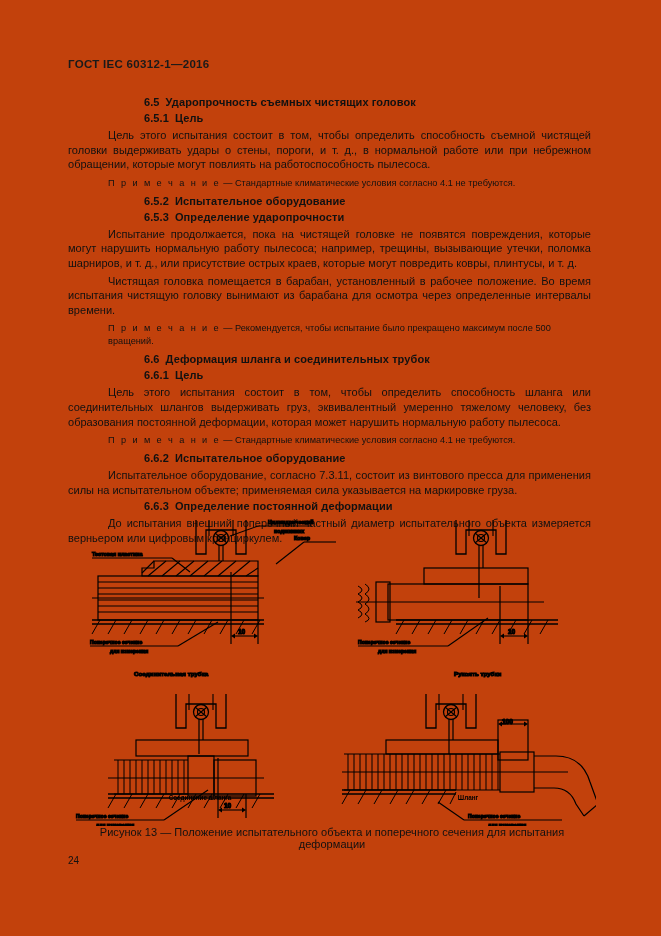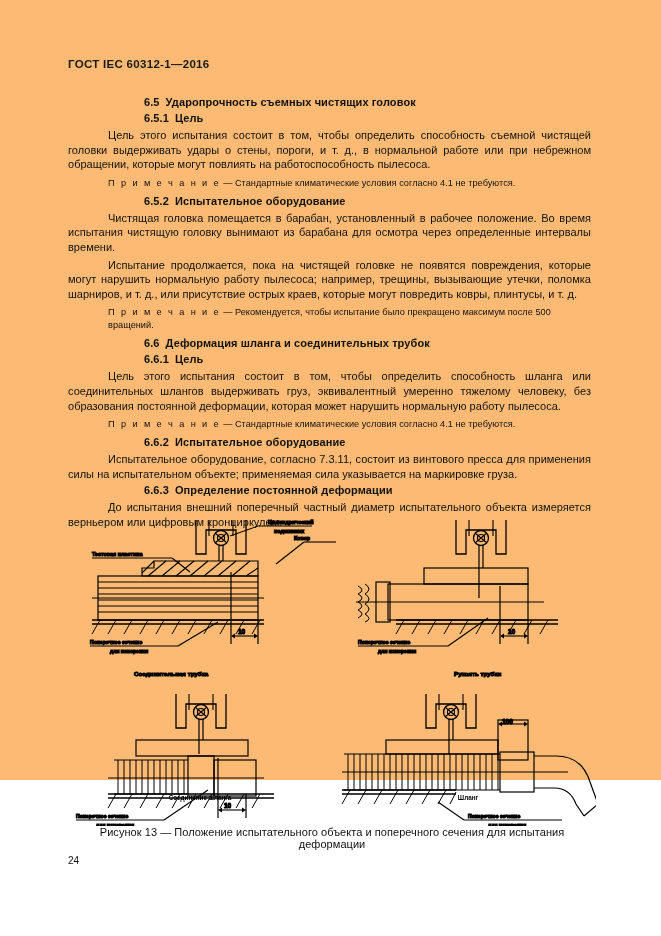--- a/index.html
+++ b/index.html
@@ -16,22 +16,22 @@
     height: 936px;
     background: #ffffff;
     margin: 0 auto;
     overflow: hidden;
     box-sizing: border-box;
   }
   .sheet {
     position: absolute;
     left: 0; top: 0;
     width: 661px;
-    height: 780px;
-    background: #fdba74;
+    height: 936px;
+    background: #c2410c;
   }
   .content {
     position: absolute;
     left: 68px;
     top: 58px;
     width: 528px;
   }
   .doc-header {
     font-size: 11.5px;
     font-weight: bold;
@@ -142,23 +142,26 @@
       <p class="note">
         <span class="lbl">П р и м е ч а н и е</span>
         <span>— Стандартные климатические условия согласно 4.1 не требуются.</span>
       </p>
 
       <div class="h-sec">
         <span class="num">6.5.2</span><span>Испытательное оборудование</span>
       </div>
 
 
-
+      <div class="h-sec">
+        <span class="num">6.5.3</span><span>Определение ударопрочности</span>
+      </div>
+
+      <p class="para">Испытание продолжается, пока на чистящей головке не появятся повреждения, которые могут нарушить нормальную работу пылесоса; например, трещины, вызывающие утечки, поломка шарниров, и т. д., или присутствие острых краев, которые могут повредить ковры, плинтусы, и т. д.</p>
       <p class="para">Чистящая головка помещается в барабан, установленный в рабочее положение. Во время испытания чистящую головку вынимают из барабана для осмотра через определенные интервалы времени.</p>
-      <p class="para">Испытание продолжается, пока на чистящей головке не появятся повреждения, которые могут нарушить нормальную работу пылесоса; например, трещины, вызывающие утечки, поломка шарниров, и т. д., или присутствие острых краев, которые могут повредить ковры, плинтусы, и т. д.</p>
 
       <p class="note">
         <span class="lbl">П р и м е ч а н и е</span>
         <span>— Рекомендуется, чтобы испытание было прекращено максимум после 500 вращений.</span>
       </p>
 
       <div class="h-sec">
         <span class="num">6.6</span><span>Деформация шланга и соединительных трубок</span>
       </div>
 

